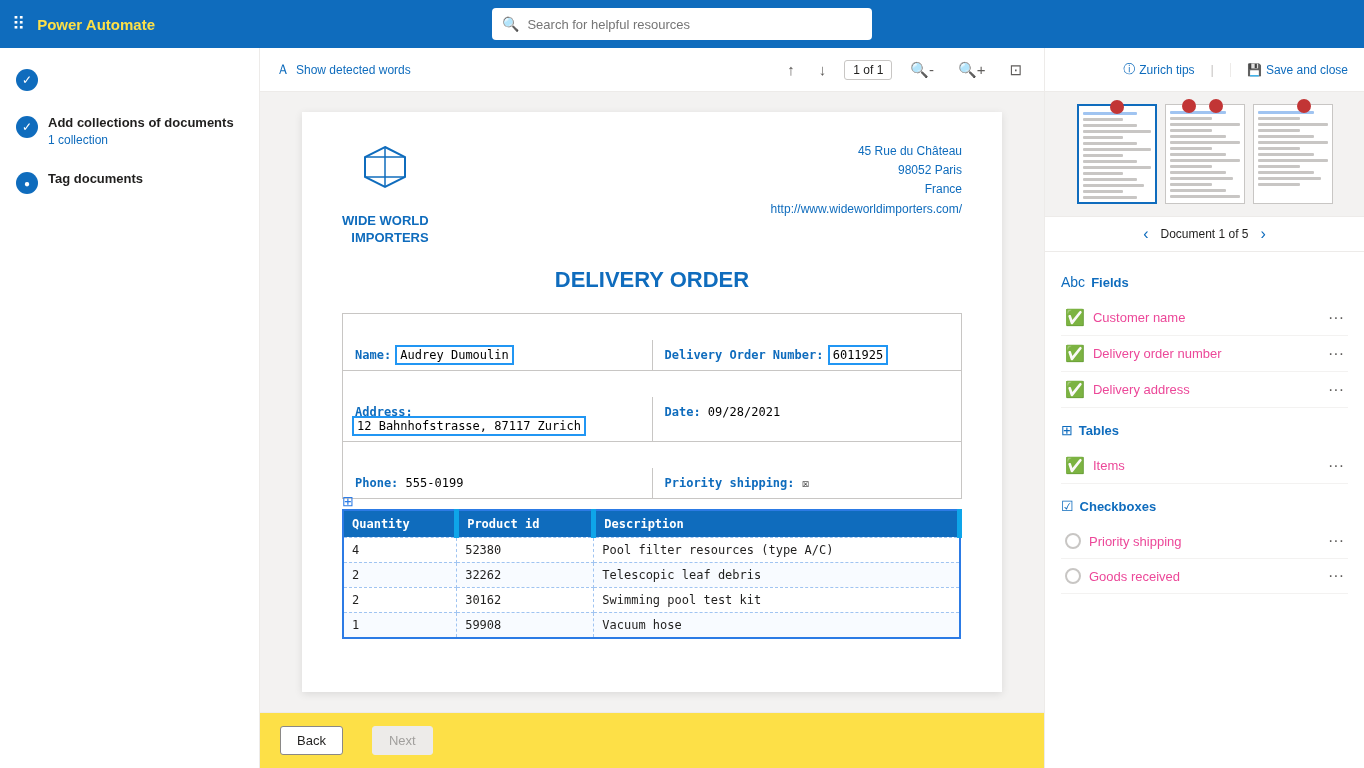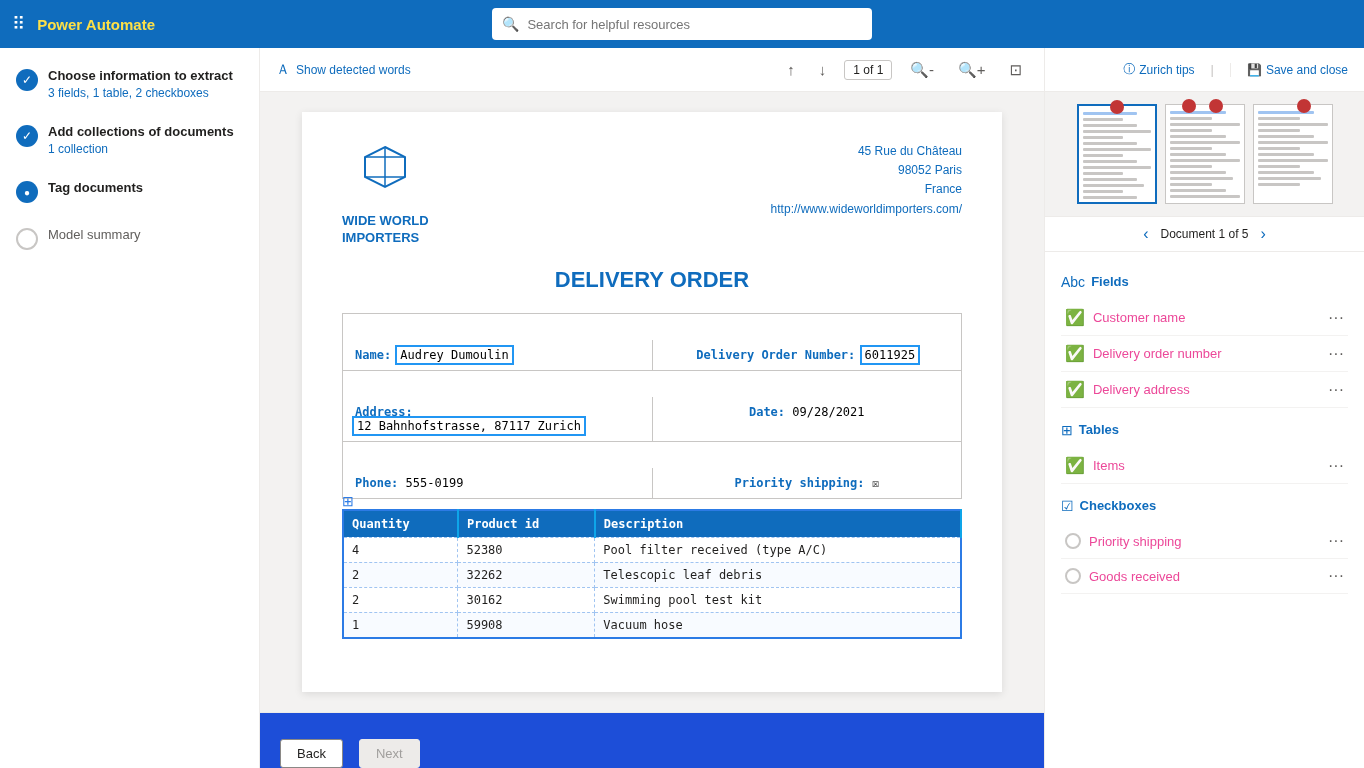--- a/index.html
+++ b/index.html
@@ -132,37 +132,37 @@
 
     
     .doc-header {
       display: flex;
       justify-content: space-between;
       align-items: flex-start;
       margin-bottom: 20px;
     }
     .doc-logo { display: flex; align-items: center; gap: 12px; flex-direction: column; align-items: center; }
     .doc-logo-box { font-size: 36px; color: #0f6cbd; }
-    .doc-logo-name { color: #0f6cbd; font-weight: 700; font-size: 13px; text-align: left; line-height: 1.3; }
+    .doc-logo-name { color: #0f6cbd; font-weight: 700; font-size: 13px; text-align: right; line-height: 1.3; }
     .doc-address { text-align: right; color: #0f6cbd; font-size: 12px; line-height: 1.6; }
 
     .doc-title { text-align: center; font-size: 22px; font-weight: 700; color: #0f6cbd; margin-bottom: 20px; }
 
     
     .doc-fields { border: 1px solid #c8c6c4; margin-bottom: 10px; }
     .doc-field-row { display: flex; border-bottom: 1px solid #c8c6c4; margin-top: 26px; }
     .doc-field-row:last-child { border-bottom: none; }
     .doc-field-cell {
       flex: 1;
       padding: 8px 12px;
       font-size: 12px;
       border-right: 1px solid #c8c6c4;
       font-family: monospace;
     }
-    .doc-field-cell:last-child { border-right: none; text-align: center; }
+    .doc-field-cell:last-child { border-right: none; }
     .doc-field-label { font-weight: 700; color: #0f6cbd; }
     .doc-field-value { outline: 2px solid #2196f3; outline-offset: 1px; display: inline-block; padding: 0 2px; background: white; }
 
     
     .doc-table-wrapper { position: relative; }
     .table-icon {
       position: absolute;
       top: -16px;
       left: 0;
       font-size: 14px;
@@ -173,38 +173,38 @@
       border: 2px solid #2c7be5;
       border-collapse: collapse;
       font-family: monospace;
       font-size: 12px;
     }
     .doc-table th {
       background: #0f6cbd;
       color: white;
       padding: 6px 8px;
       text-align: left;
-      border-right: 2px solid #0ea5e9;
+      border-right: 5px solid #0ea5e9;
     }
     .doc-table td {
       padding: 5px 8px;
       border: 1px dashed #a0c4f1;
       color: #201f1e;
     }
     .doc-table tr:nth-child(even) td { background: #f8fbff; }
 
     
     .bottom-toolbar {
-      background: #1d4ed8;
+      background: #fde047;
       border-top: 1px solid #edebe9;
       height: 56px;
       display: flex;
-      align-items: flex-end;
+      align-items: center;
       padding: 0 20px;
-      gap: 16px;
+      gap: 29px;
     }
     .btn-back {
       background: white;
       border: 1px solid #8a8886;
       border-radius: 3px;
       padding: 6px 16px;
       font-size: 13px;
       cursor: pointer;
       color: #201f1e;
     }
@@ -320,20 +320,21 @@
     }
 
     
     .fields-panel {
       flex: 1;
       overflow-y: auto;
       padding: 12px 16px;
     }
     .section-header {
       display: flex;
+      align-items: center;
       gap: 6px;
       margin-bottom: 10px;
       margin-top: 10px;
     }
     .section-icon { font-size: 14px; }
     .section-title { font-size: 13px; font-weight: 600; color: #0f6cbd; }
     .field-item {
       display: flex;
       align-items: center;
       justify-content: space-between;
@@ -363,47 +364,37 @@
     <input type="text" placeholder="Search for helpful resources" style="">
   </div>
 </div>
 
 <div class="main-layout">
 
   <div class="left-sidebar">
 
     <div class="step-item">
       <div class="step-circle done">✓</div>
-      <div class="step-content">
-        <span class="step-title">Choose information to extract</span>
-        <span class="step-subtitle">3 fields, 1 table, 2 checkboxes</span>
-      </div>
     </div>
 
     <div class="step-item">
       <div class="step-circle done">✓</div>
       <div class="step-content">
         <span class="step-title">Add collections of documents</span>
         <span class="step-subtitle">1 collection</span>
       </div>
     </div>
 
     <div class="step-item">
       <div class="step-circle active" style="background:#0f6cbd; color:white; font-size:10px;">●</div>
       <div class="step-content">
         <span class="step-title">Tag documents</span>
       </div>
     </div>
 
-    <div class="step-item">
-      <div class="step-circle inactive"></div>
-      <div class="step-content">
-        <span class="step-title" style="color:#605e5c; font-weight:400;">Model summary</span>
-      </div>
-    </div>
   </div>
 
   <div class="center-content">
 
     <div class="toolbar">
       <div class="show-detected">
         <span style="font-size:14px;">Ａ</span>
         <span>Show detected words</span>
       </div>
       <div style="flex:1"></div>
@@ -482,21 +473,21 @@
               <tr>
                 <th>Quantity</th>
                 <th>Product id</th>
                 <th>Description</th>
               </tr>
             </thead>
             <tbody id="table-body">
             <tr>
                   <td>4</td>
                   <td>52380</td>
-                  <td>Pool filter received (type A/C)</td>
+                  <td>Pool filter resources (type A/C)</td>
                 </tr>
                 <tr>
                   <td>2</td>
                   <td>32262</td>
                   <td>Telescopic leaf debris</td>
                 </tr>
                 <tr>
                   <td>2</td>
                   <td>30162</td>
                   <td>Swimming pool test kit</td>

